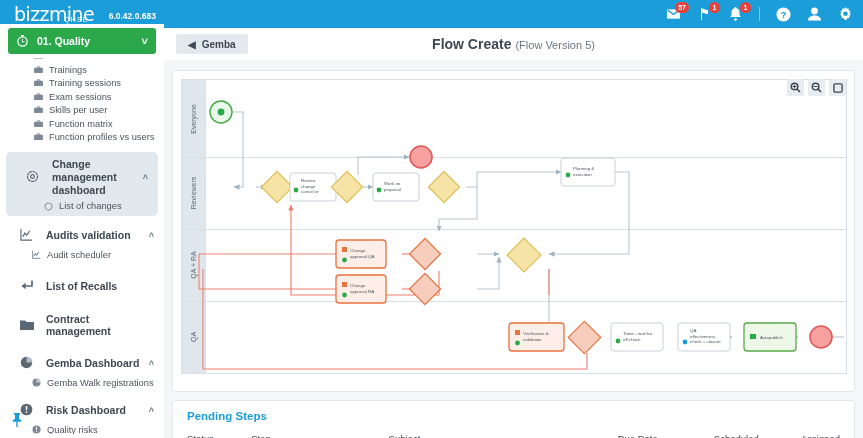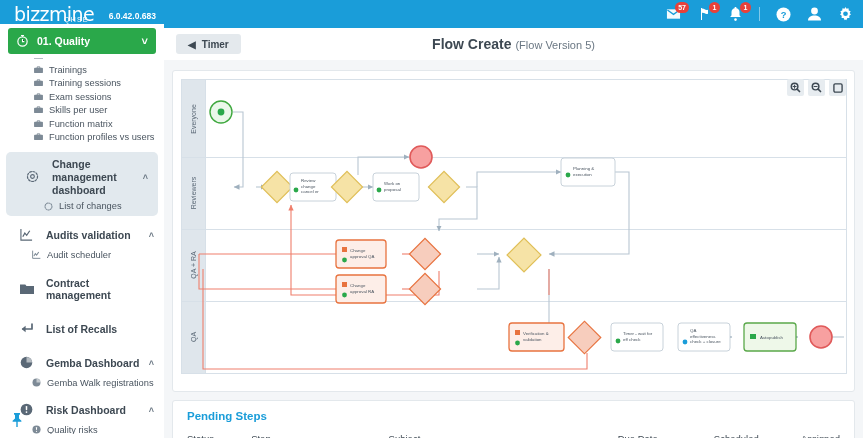--- a/index.html
+++ b/index.html
@@ -277,33 +277,33 @@
         <span class="ico">
             <svg width="9" height="9" viewBox="0 0 14 14">
               <path fill="none" stroke="currentColor" stroke-width="1.5" d="M1 1v12h12"></path>
               <path fill="none" stroke="currentColor" stroke-width="1.6" d="M3 9.5l2.2-4 2 2.4L10.5 3"></path>
             </svg>
           </span>
         <span>Audit scheduler</span>
       </div>
     </div>
 
-    <div class="nav-top" style="margin-top:9px;">
-      <span class="ico"><svg width="14" height="12" viewBox="0 0 14 12">
-            <path fill="currentColor" d="M0 1.5h5.3l1.2 1.4H14V11H0z"></path>
-          </svg></span>
-      <span>Contract management</span>
-    </div>
-
     <div class="nav-top" style="margin-top:10px;">
       <span class="ico"><svg width="14" height="13" viewBox="0 0 14 13">
             <path fill="none" stroke="currentColor" stroke-width="1.7" stroke-linecap="round" stroke-linejoin="round" d="M12 2v5H3"></path>
             <path fill="currentColor" d="M5.6 3.8L1.6 7l4 3.2z"></path>
           </svg></span>
       <span>List of Recalls</span>
+    </div>
+
+    <div class="nav-top" style="margin-top:9px;">
+      <span class="ico"><svg width="14" height="12" viewBox="0 0 14 12">
+            <path fill="currentColor" d="M0 1.5h5.3l1.2 1.4H14V11H0z"></path>
+          </svg></span>
+      <span>Contract management</span>
     </div>
 
     <div class="nav-group" style="margin-top:8px;">
       <div class="nav-top">
         <span class="ico"><svg width="13" height="13" viewBox="0 0 14 14">
               <circle fill="currentColor" cx="7" cy="7" r="6.2"></circle>
               <path fill="#fff" d="M7 1v6h6A6 6 0 0 0 7 1z" opacity=".55"></path>
             </svg></span>
         <span>Gemba Dashboard</span>
         <span class="chev">˄</span>
@@ -347,21 +347,21 @@
         <path fill="currentColor" d="M4 1h6v1.2L9 3.2v3.3l2.4 2.2v1.1H7.7V15H6.3v-5.2H2.6V8.7L5 6.5V3.2L4 2.2z"></path>
       </svg>
   </div>
 </div>
 
 <div class="main">
 
   <div class="pagehead">
     <div class="back-btn">
       <span>◀</span>
-      <span>Timer</span>
+      <span>Gemba</span>
     </div>
     <div class="page-title">
       <span>Flow Create</span><span class="ver">(Flow Version 5)</span>
     </div>
   </div>
 
   <div class="canvas-card">
     <div class="zoom-tools">
       <div class="ztool">
         <svg width="11" height="11" viewBox="0 0 12 12">

